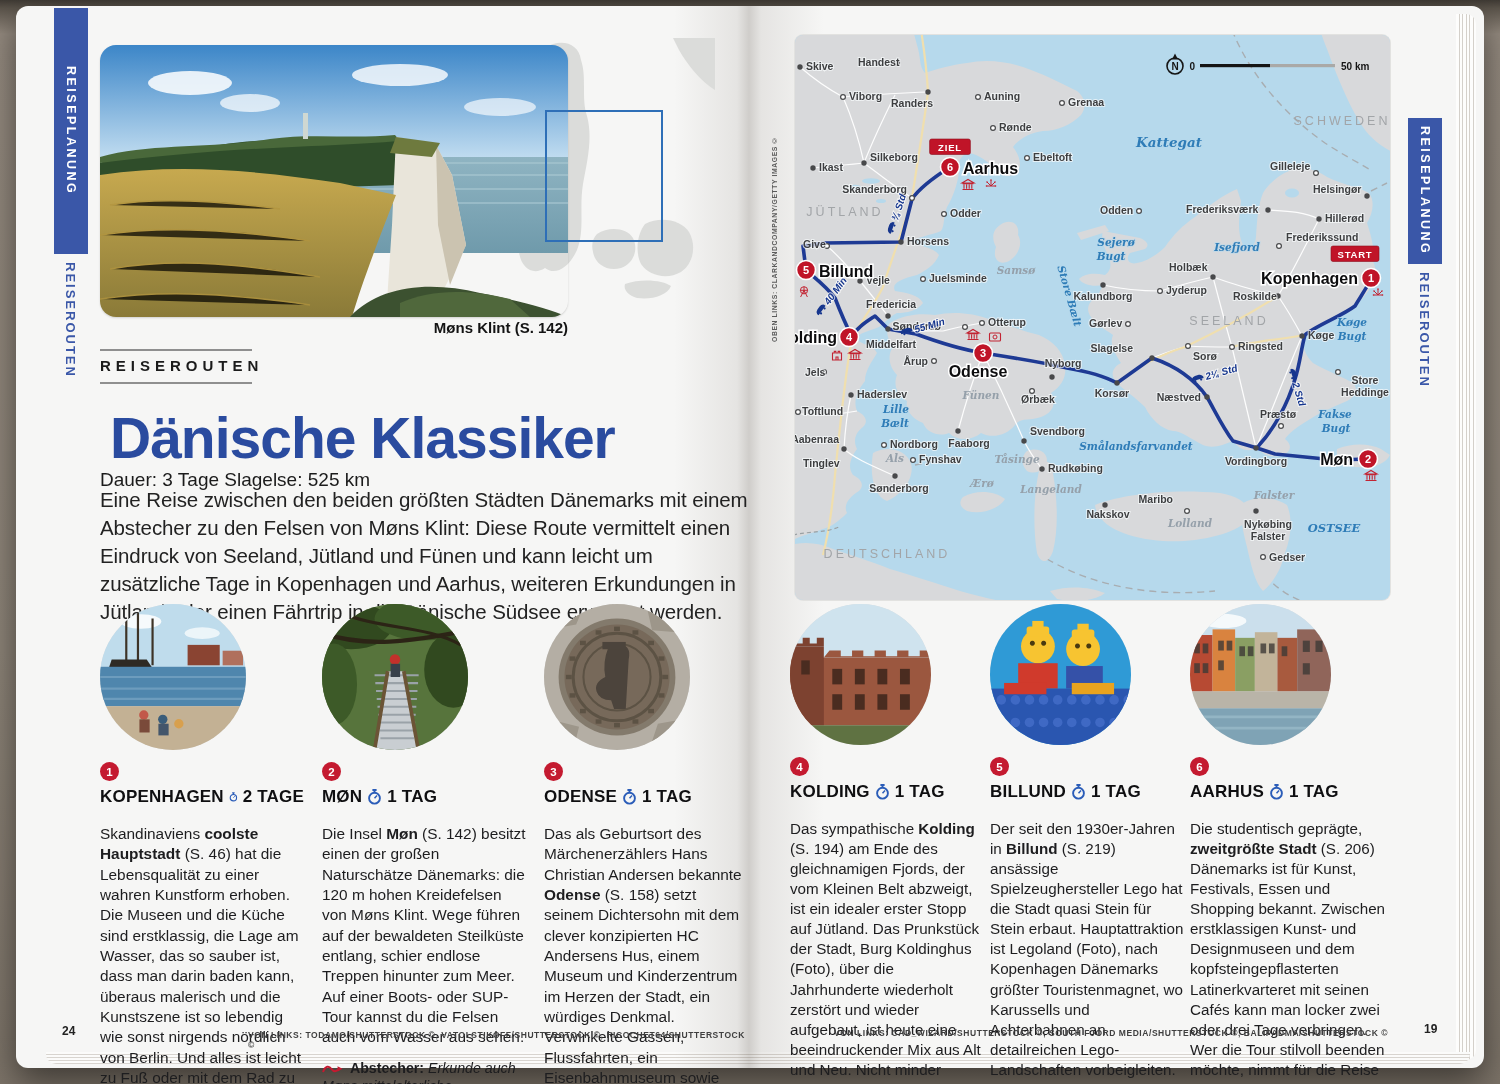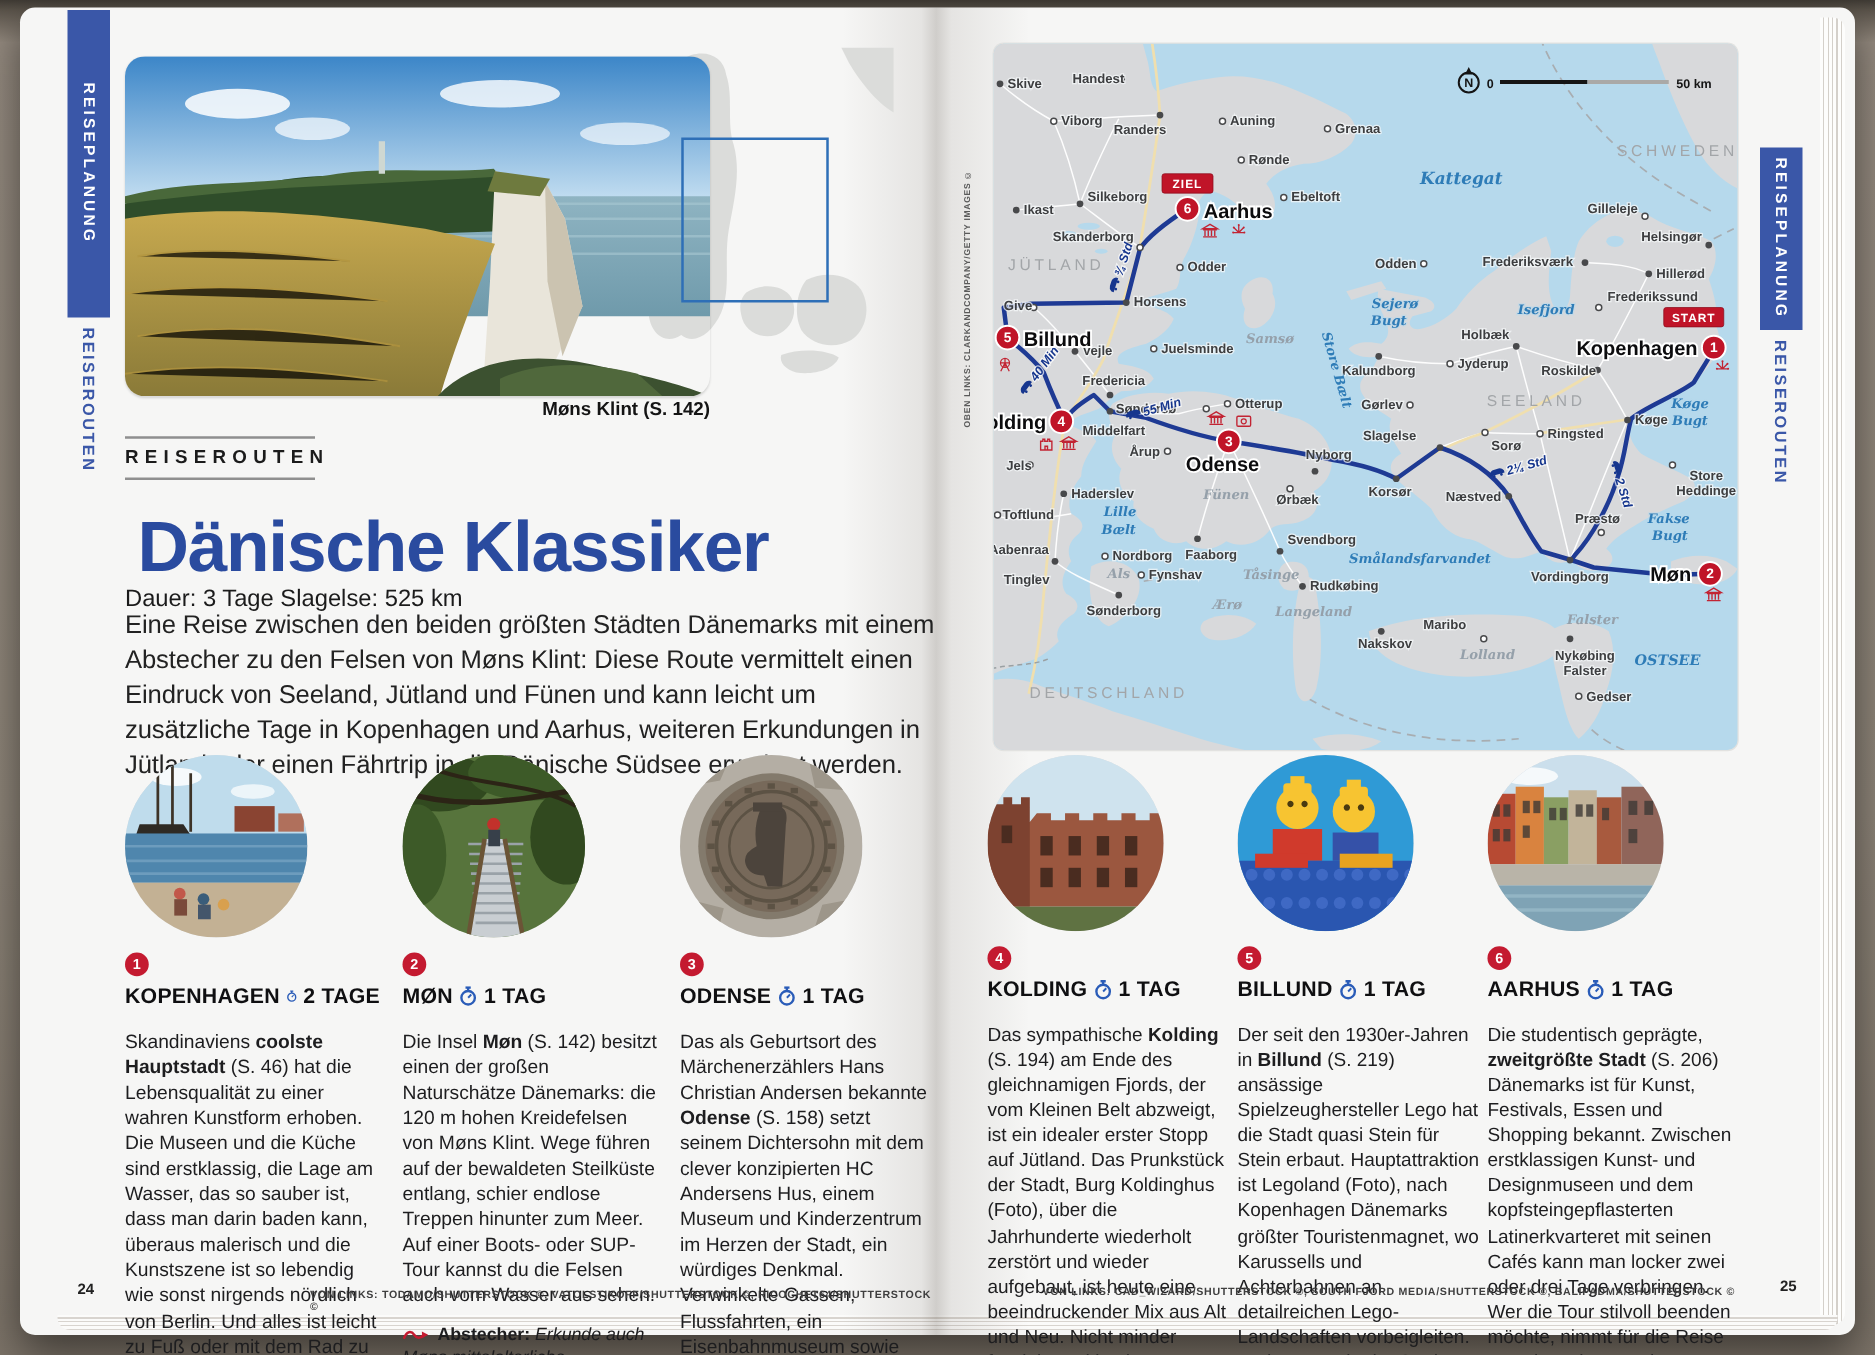--- a/index.html
+++ b/index.html
@@ -748,14 +748,14 @@
           <text x="546" y="35" text-anchor="start" class="c-scale">50 km</text>
         </g>
     </svg>
   </div>
 
   <div class="vup abs" style="left:771px;top:42px;height:300px">OBEN LINKS: CLARKANDCOMPANY/GETTY IMAGES ©</div>
 
   <div class="pgnum abs" style="left:62px;top:1024px">24</div>
   <div class="credit abs" style="left:248px;top:1030px;width:500px;">VON LINKS: TODAMO/SHUTTERSTOCK ©, VATOLSTIKOFF/SHUTTERSTOCK ©, RICOCHET64/SHUTTERSTOCK ©</div>
   <div class="credit abs" style="left:834px;top:1028px;width:640px">VON LINKS: CAD_WIZARD/SHUTTERSTOCK ©, SOUTH FJORD MEDIA/SHUTTERSTOCK ©, BALIPADMA/SHUTTERSTOCK ©</div>
-  <div class="pgnum abs" style="left:1424px;top:1022px">25</div>
+  <div class="pgnum abs" style="left:1424px;top:1022px">19</div>
 </div>
 
 </body></html>

